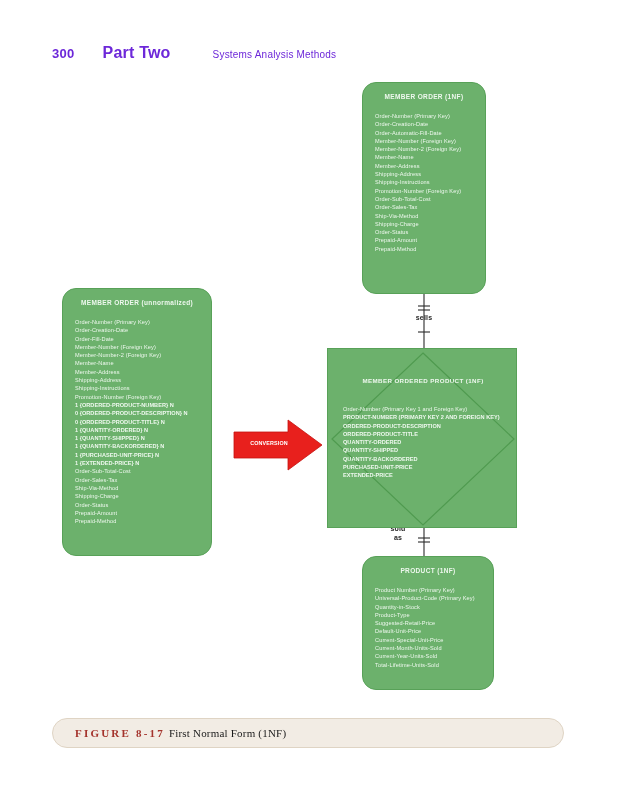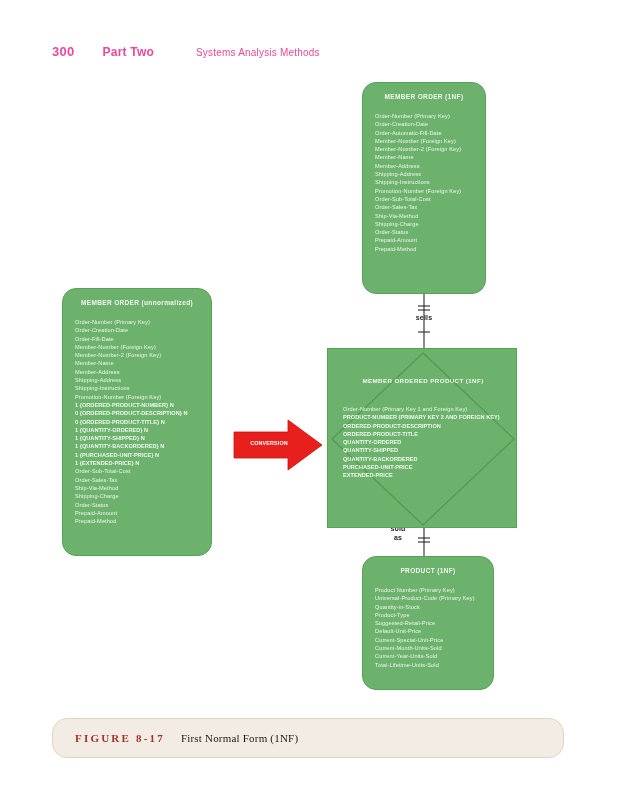--- a/index.html
+++ b/index.html
@@ -9,24 +9,24 @@
     font-family:"Liberation Sans", sans-serif;
     position:relative;
     overflow:hidden;
   }
   .page{position:absolute;inset:0;}
 
   
   .runhead{
     position:absolute;left:52px;top:44px;
     display:flex;align-items:baseline;
-    color:#ec4899;
+    color:#6d28d9;
   }
   .runhead .pageno{font-size:13px;font-weight:bold;letter-spacing:.3px;}
-  .runhead .part{font-size:12px;font-weight:bold;margin-left:28px;letter-spacing:.2px;}
+  .runhead .part{font-size:16px;font-weight:bold;margin-left:28px;letter-spacing:.2px;}
   .runhead .sect{font-size:10px;font-weight:normal;margin-left:42px;letter-spacing:.2px;}
 
   
   .entity{
     position:absolute;
     background:#6cb16c;
     border:1px solid #58a158;
     border-radius:14px;
     box-sizing:border-box;
     color:#e9f6e9;
@@ -80,35 +80,35 @@
   
   #conversion-arrow{position:absolute;left:232px;top:418px;width:92px;height:54px;}
   #conversion-arrow .conv-label{
     position:absolute;left:8px;top:22px;width:58px;
     text-align:center;
     font-size:5.4px;font-weight:bold;color:#ffffff;letter-spacing:.15px;
   }
 
   
   #figure-caption{
-    position:absolute;left:52px;top:718px;width:512px;height:40px;
+    position:absolute;left:52px;top:718px;width:512px;height:30px;
     background:#f2ece4;
     border:1px solid #dfd4c4;
     border-radius:15px;
     display:flex;align-items:center;
     box-sizing:border-box;
     padding-left:22px;
   }
   #figure-caption .figlabel{
     font-family:"Liberation Serif", serif;
     font-size:11px;font-weight:bold;color:#a4332c;letter-spacing:2.2px;
   }
   #figure-caption .figtitle{
     font-family:"Liberation Serif", serif;
-    font-size:11px;color:#1a1a1a;margin-left:16px;letter-spacing:.2px;
+    font-size:11px;color:#1a1a1a;margin-left:4px;letter-spacing:.2px;
   }
 </style>
 </head>
 <body>
 
 <div class="page">
 
   <div class="runhead">
     <span class="pageno">300</span>
     <span class="part">Part Two</span>

